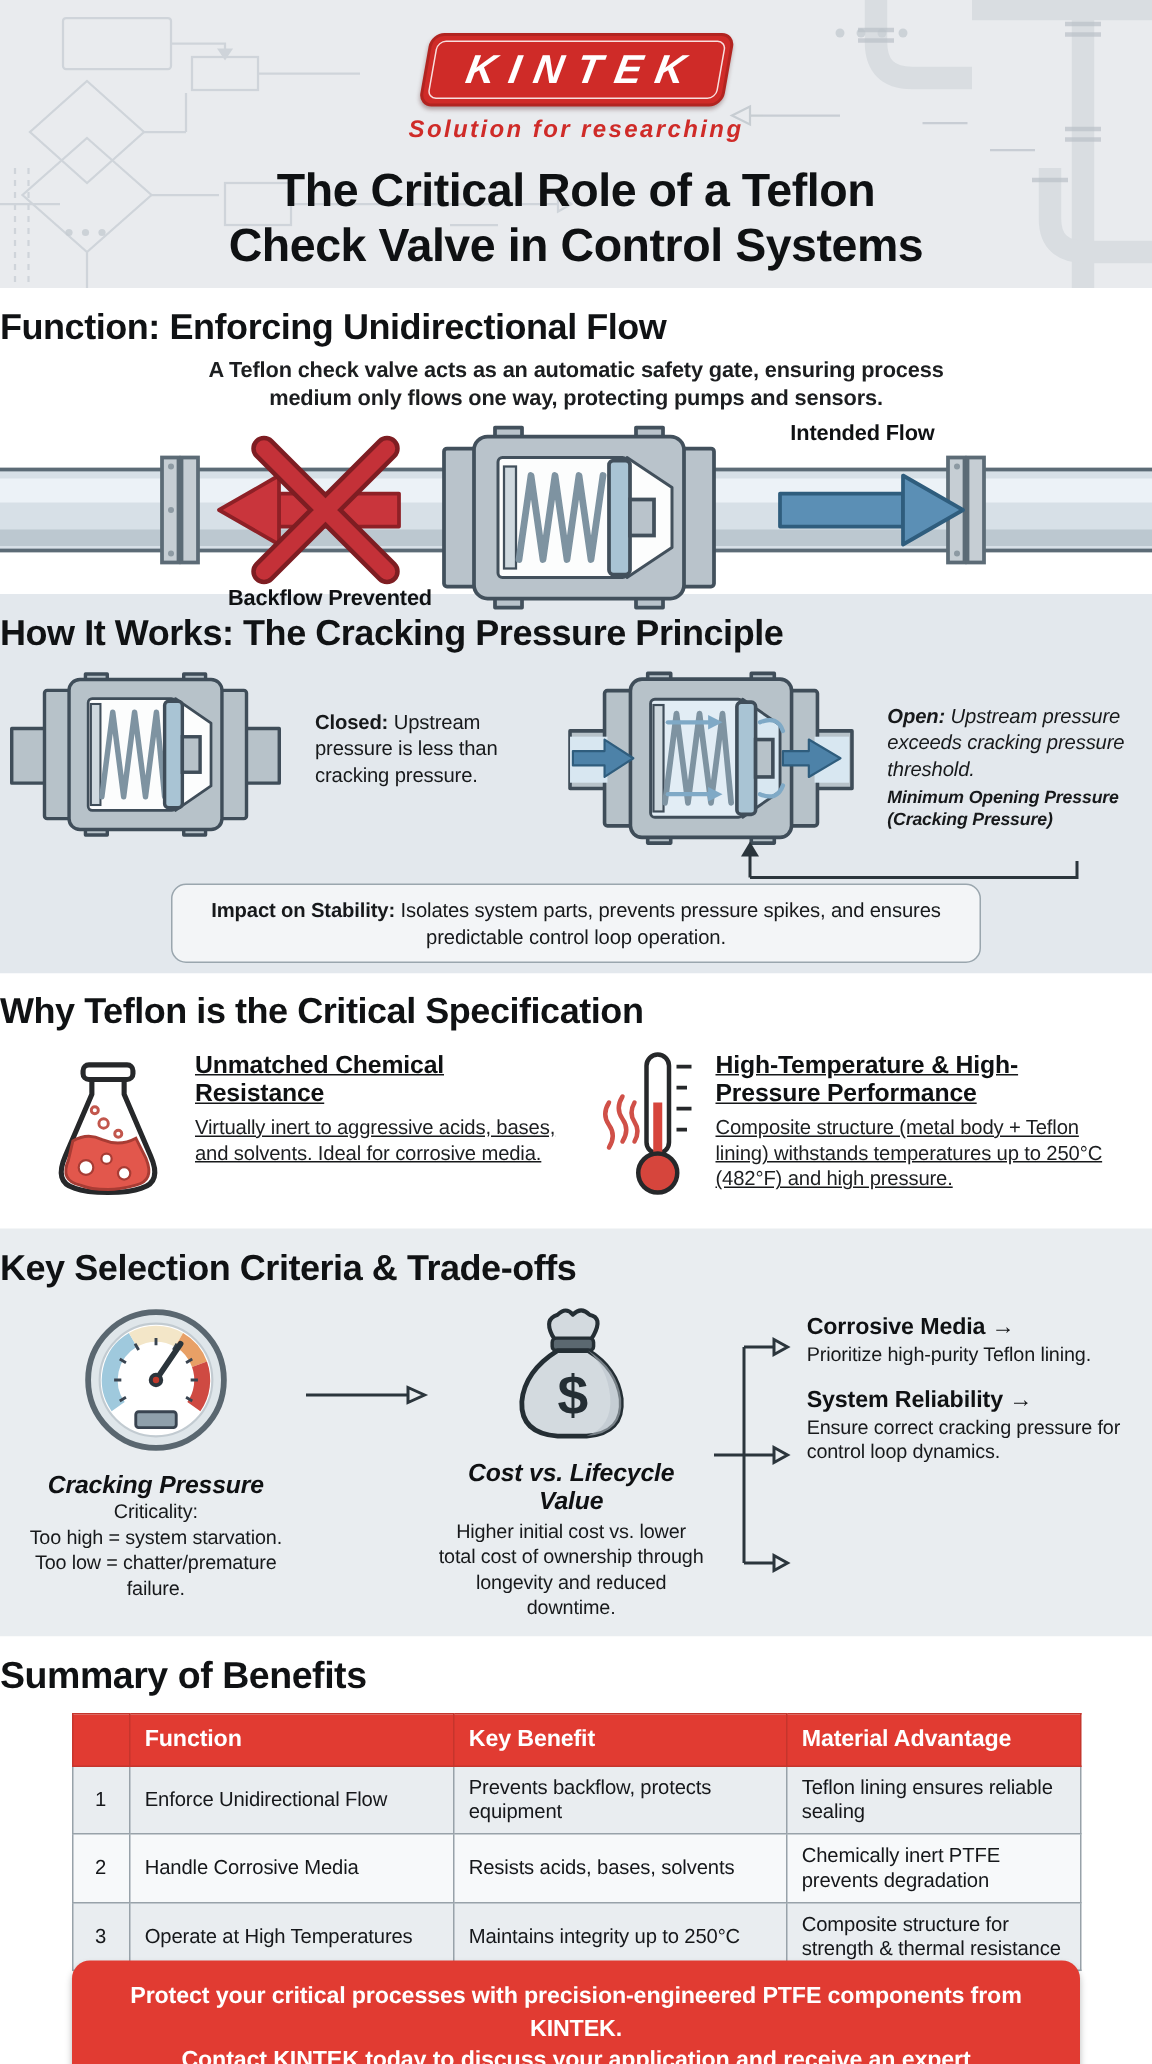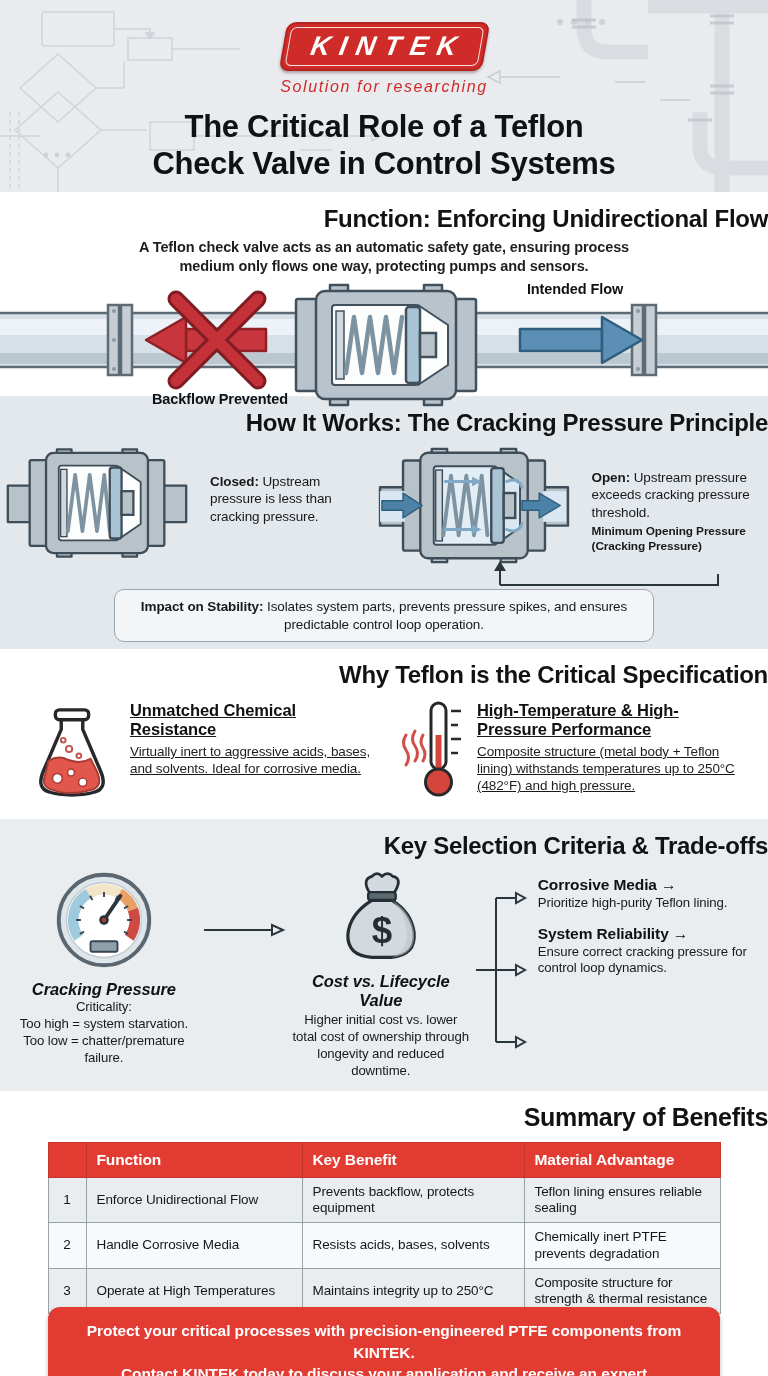--- a/index.html
+++ b/index.html
@@ -15,41 +15,41 @@
   
   .hero { height: 192px; background:#e9ebee; position: relative; text-align:center; padding-top: 22px; overflow: hidden; }
   .hero-bg { position:absolute; inset:0; width:100%; height:100%; pointer-events:none; }
   .logo-badge {
     position: relative; display:inline-block; background:#cf2b28; color:#fff;
     font-weight:bold; font-style: italic; font-size: 27px; letter-spacing: 9px;
     padding: 7px 18px 7px 26px; border-radius: 9px; transform: skewX(-10deg);
     box-shadow: 0 2px 3px rgba(70,20,20,.35); border: 2px solid #b22420;
   }
   .logo-badge .inner-line { position:absolute; inset:3px; border:1.5px solid rgba(255,255,255,.85); border-radius:6px; pointer-events:none; }
-  .tagline { color:#cf2b28; font-weight:normal; font-style:italic; font-size:16px; letter-spacing:1.6px; margin-top:7px; position:relative; }
+  .tagline { color:#cf2b28; font-weight:bold; font-style:italic; font-size:16px; letter-spacing:1.6px; margin-top:7px; position:relative; }
   .hero h1 { font-size:31px; font-weight:bold; color:#0f1113; line-height:1.18; margin-top:13px; position:relative; letter-spacing:-0.3px; }
 
   
-  section h2 { text-align:right; font-size:24px; font-weight:bold; color:#101214; letter-spacing:-0.3px; }
+  section h2 { text-align:left; font-size:24px; font-weight:bold; color:#101214; letter-spacing:-0.3px; }
 
   
   .function { height: 204px; padding-top: 13px; background:#fff; }
   .function .lede { text-align:center; font-size:14.5px; font-weight:700; color:#1c1e20; line-height:1.28; max-width:540px; margin: 5px auto 0; }
   .pipe-diagram { position:relative; height:124px; margin-top:8px; }
   .pipe-diagram svg { position:absolute; inset:0; }
   .flow-label { position:absolute; font-weight:bold; font-size:14.5px; color:#0f1113; }
   .flow-label.intended { top:-2px; left:500px; width:150px; text-align:center; }
   .flow-label.backflow { bottom:0px; left:140px; width:160px; text-align:center; }
 
   
   .how { height: 253px; background:#e3e8ed; padding-top: 13px; }
   .valves-row { position:relative; display:flex; justify-content:center; align-items:flex-start; gap:22px; margin-top:10px; height:138px; padding:0 6px; }
   .valve-svg { flex: none; }
   .valve-text { font-size:13.5px; line-height:1.28; color:#17191b; width:152px; margin-top:26px; }
-  .valve-text.open-text { width:178px; margin-top:22px; }
+  .valve-text.open-text { width:178px; margin-top:22px;font-style:italic; }
   .b { font-weight:bold; }
   .minnote { font-size:11.8px; font-weight:bold; line-height:1.25; margin-top:3px; max-width:162px; }
   .connector-svg { position:absolute; left:396px; top:114px; }
   .impact-box {
     width: 540px; margin: 4px auto 0; background:#f3f5f7; border:1.5px solid #9aa6ae; border-radius:10px;
     padding: 8px 14px; text-align:center; font-size:13.5px; line-height:1.3; color:#17191b;
   }
 
   
   .why { height: 170px; background:#fff; padding-top: 12px; }

